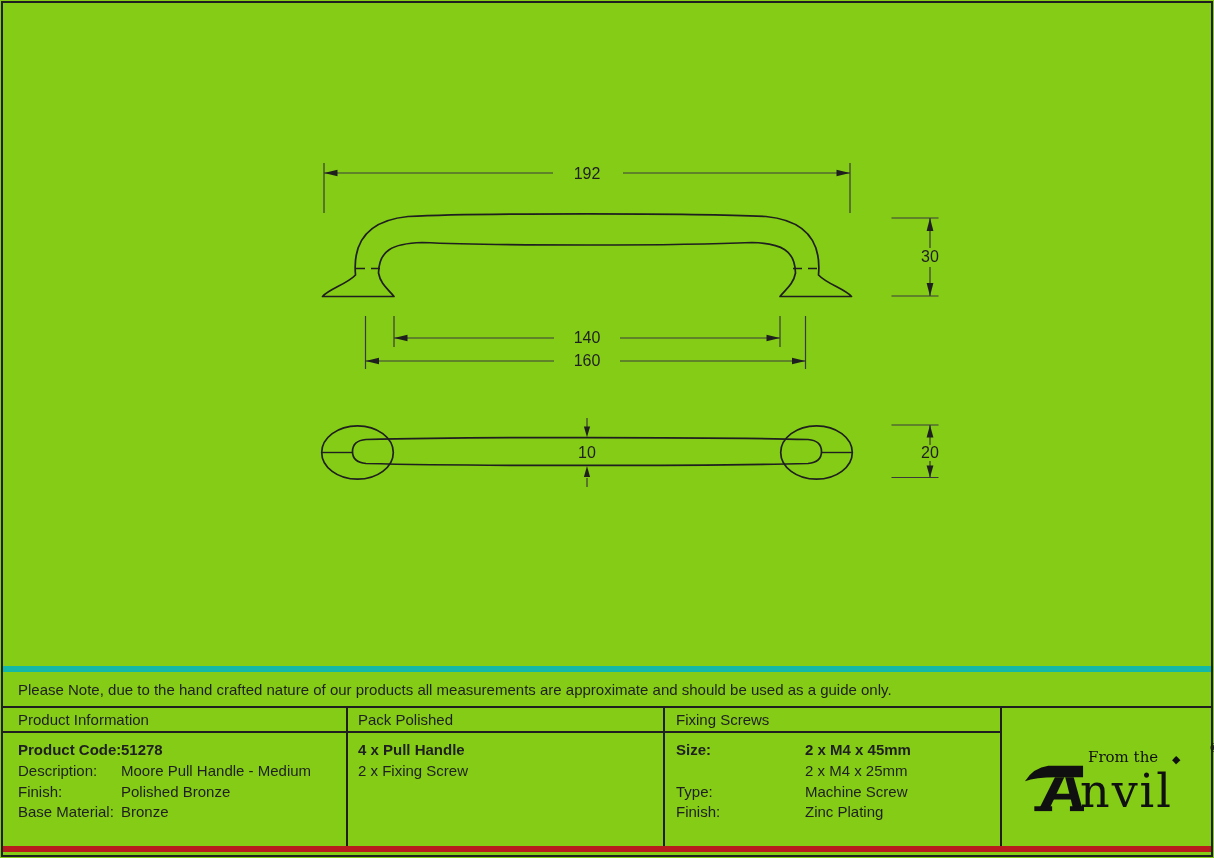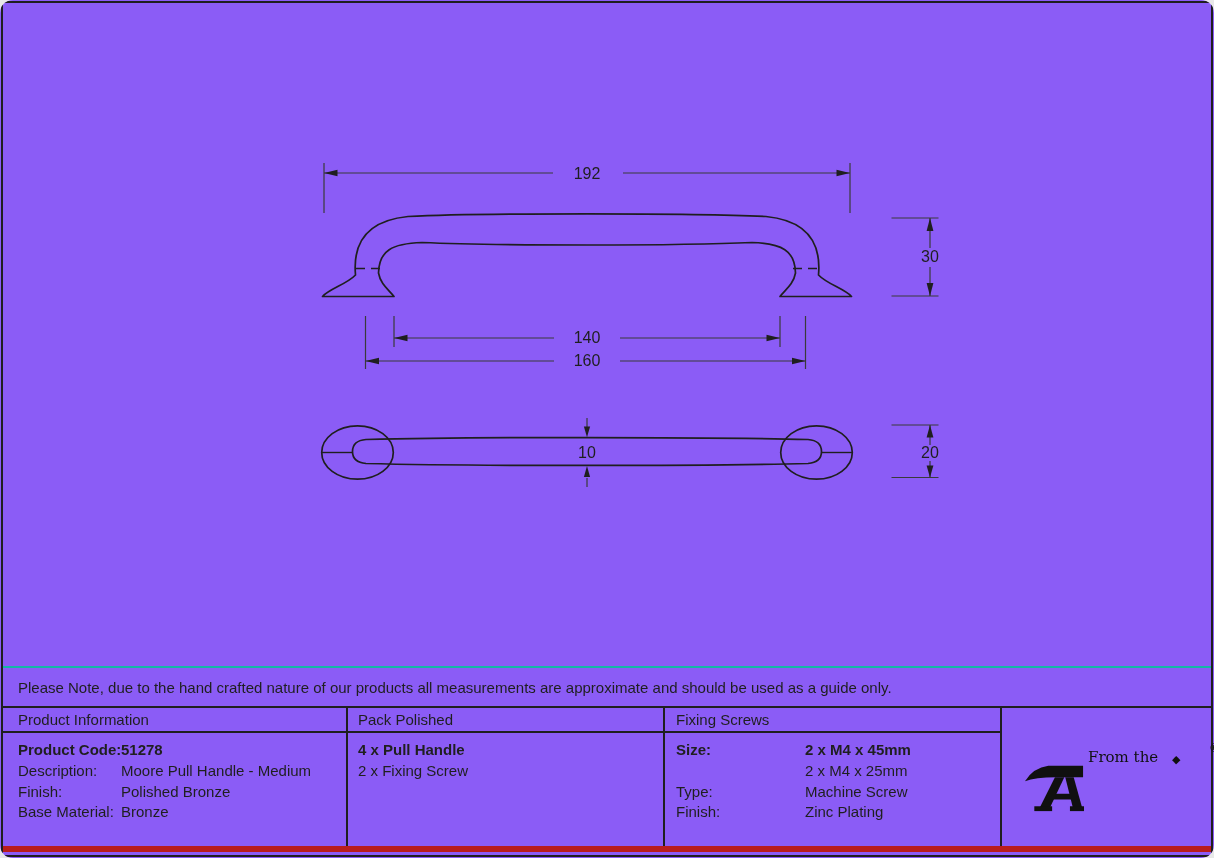--- a/index.html
+++ b/index.html
@@ -1,31 +1,31 @@
 <!DOCTYPE html>
 <html><head>
 <meta charset="utf-8">
 <style>
   html,body{margin:0;padding:0;background:#e8e8e8;}
   .page{
-    position:relative;width:1214px;height:858px;background:#8b5cf6;
-    font-family:"Liberation Sans",sans-serif;color:#1f1f1f;overflow:hidden;border-radius:13px;
+    position:relative;width:1214px;height:858px;background:#84cc16;
+    font-family:"Liberation Sans",sans-serif;color:#1f1f1f;overflow:hidden;
   }
   .frame{position:absolute;inset:1px;border:2px solid #1f1f1f;pointer-events:none;}
   .drawing{position:absolute;left:0;top:0;}
   .drawing text{font-family:"Liberation Sans",sans-serif;font-size:16px;fill:#1f1f1f;text-anchor:middle;}
   .outline{fill:none;stroke:#1f1f1f;stroke-width:1.7;stroke-linejoin:round;}
   .thin{fill:none;stroke:#1f1f1f;stroke-width:1.4;}
   .dimline{fill:none;stroke:#3a3a3a;stroke-width:1.2;}
   .arrow{fill:#1f1f1f;stroke:none;}
   .dash{fill:none;stroke:#1f1f1f;stroke-width:1.5;stroke-dasharray:9 6;}
 
   .note-strip{
     position:absolute;left:3px;top:666px;width:1208px;height:42px;box-sizing:border-box;
-    border-top:2px solid #14b8a6;border-bottom:2px solid #1f1f1f;
+    border-top:6px solid #14b8a6;border-bottom:2px solid #1f1f1f;
     display:flex;align-items:center;padding-left:15px;font-size:15px;
   }
   .info-table{
     position:absolute;left:3px;top:708px;width:1208px;height:144px;box-sizing:border-box;
     border-bottom:6px solid #b91c1c;font-size:15px;
   }
   .vdiv{position:absolute;top:0;bottom:0;width:2px;background:#1f1f1f;}
   .hdr-div{position:absolute;left:0;top:23px;width:999px;height:2px;background:#1f1f1f;}
   .cell-hdr{position:absolute;top:3px;white-space:nowrap;}
   .trow{position:absolute;height:20px;line-height:20px;white-space:nowrap;}
@@ -191,17 +191,18 @@
         <svg class="logo-a" viewBox="0 0 64 60" preserveAspectRatio="none">
           <path fill="#101010" d="M1,26 Q10,12 26,10 L63,10 L63,22 L34,22 Q12,22 1,26 Z"></path>
           <polygon fill="#101010" points="33,22 43,22 26,57 15,57"></polygon>
           <polygon fill="#101010" points="44,22 53,22 63,57 53,57"></polygon>
           <polygon fill="#101010" points="25,39 55,39 57,45 23,45"></polygon>
           <rect fill="#101010" x="11" y="52" width="19" height="5"></rect>
           <rect fill="#101010" x="49" y="52" width="15" height="5"></rect>
         </svg>
         <span class="logo-tagline">From the</span>
         <span class="logo-diamond">◆</span>
+        <span class="logo-nvil">nvil</span>
         <span class="logo-reg">®</span>
       </div>
     </div>
   </div>
 </div>
 
 </body></html>

